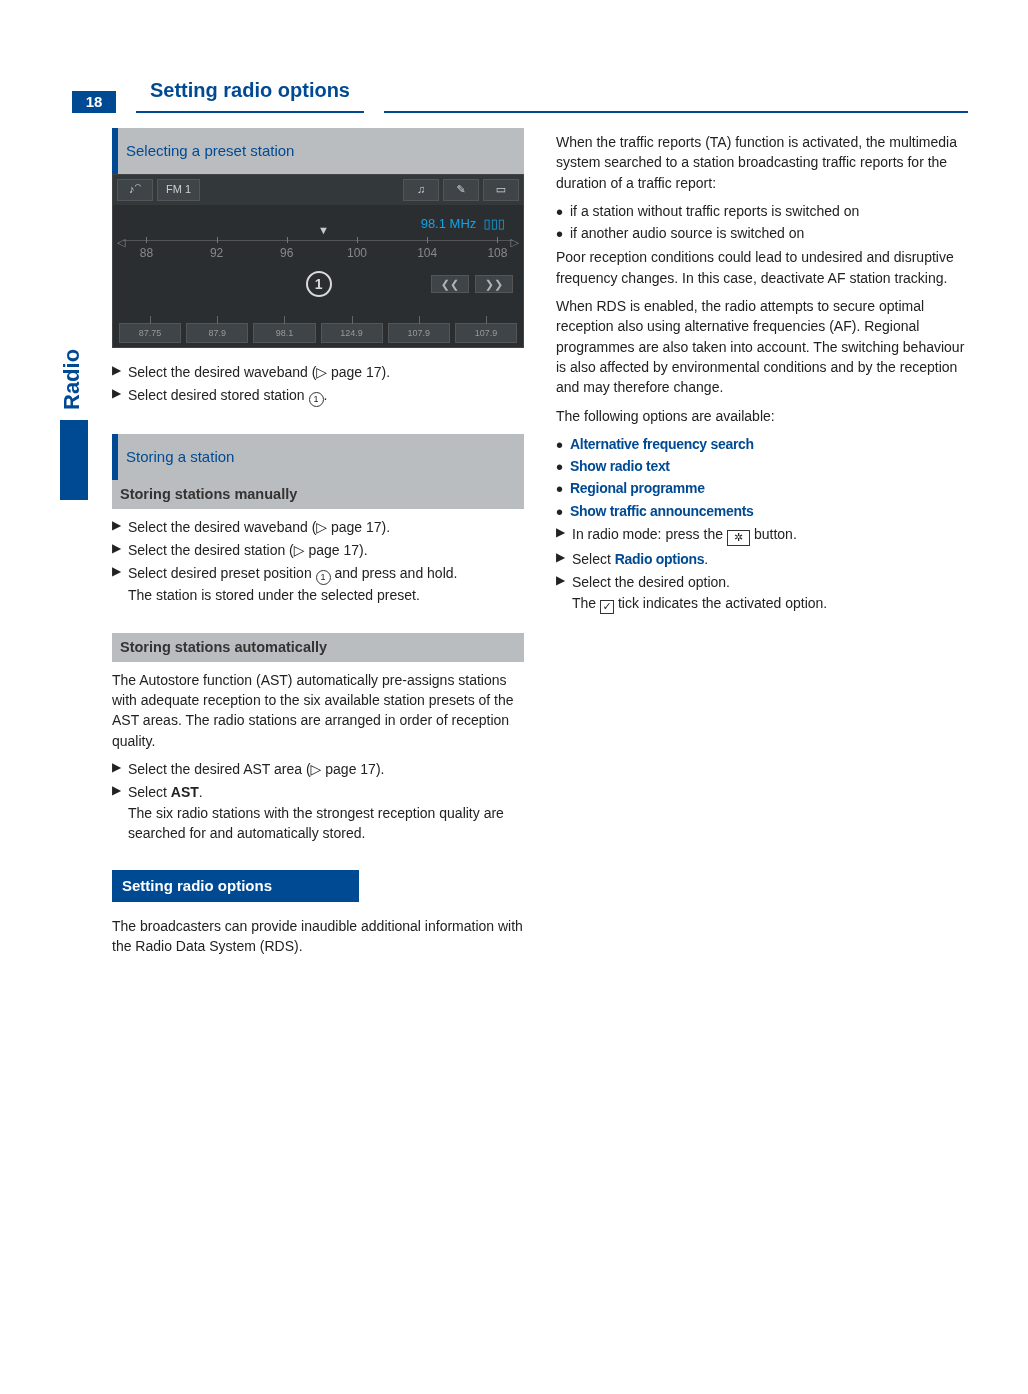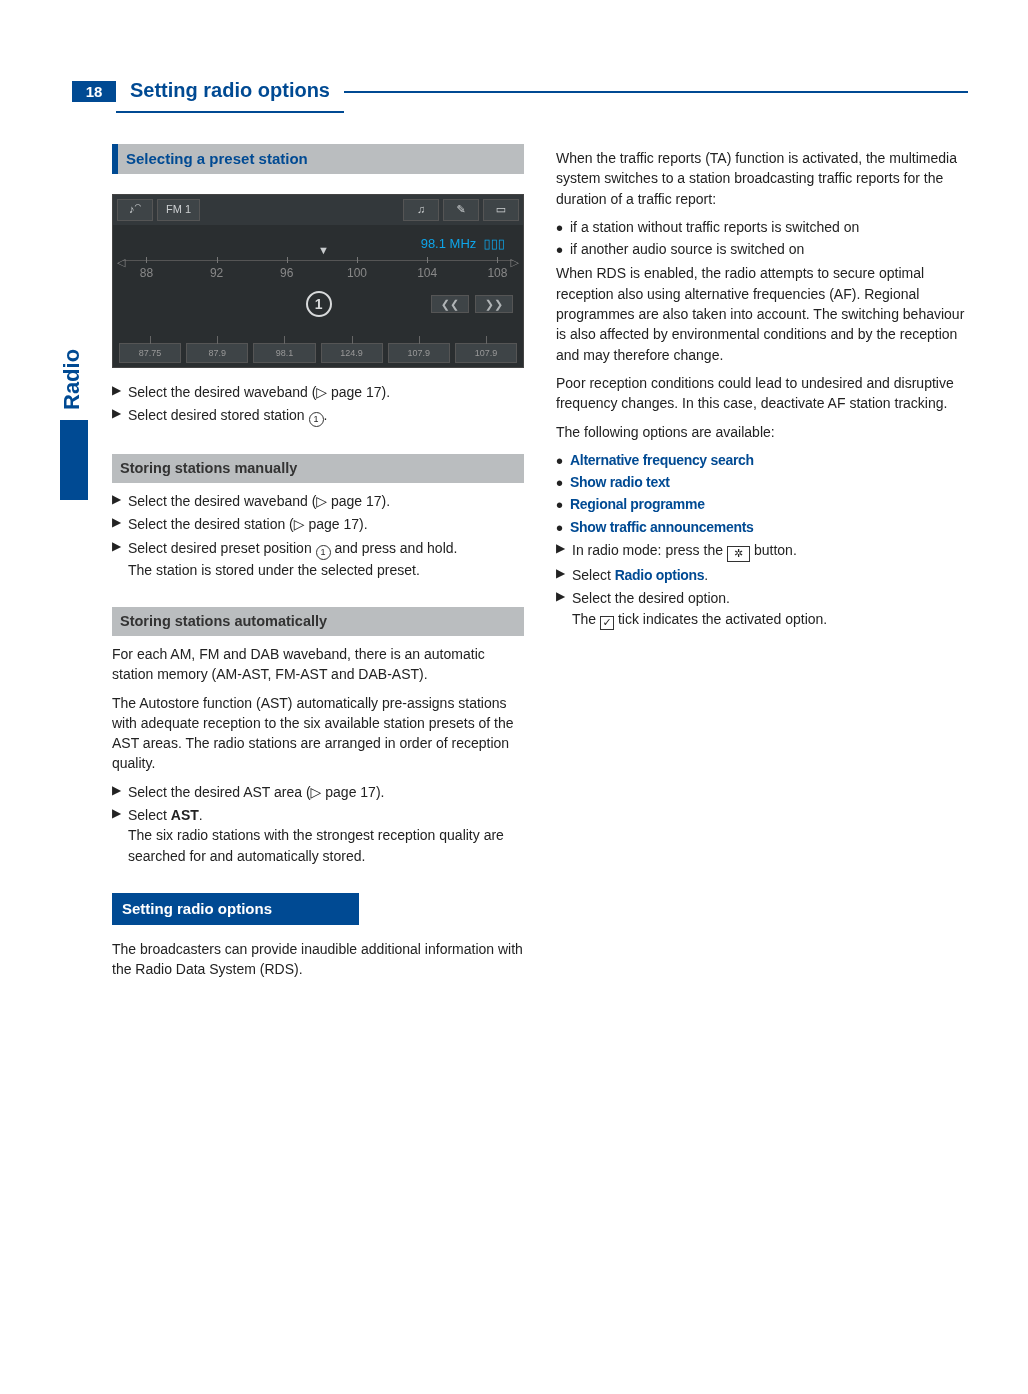--- a/index.html
+++ b/index.html
@@ -12,23 +12,24 @@
     width: 1028px;
     height: 1394px;
     position: relative;
   }
   .page {
     padding: 70px 60px 60px 60px;
     position: relative;
   }
   .header-row {
     display: flex;
-    align-items: center;
-    margin-bottom: 31px;
+    align-items: flex-end;
+    margin-bottom: 15px;
     margin-left: 12px;
+    gap: 20px;
   }
   .page-number {
     background: #004a93;
     color: #fff;
     font-weight: bold;
     font-size: 15px;
     width: 44px;
     display: flex;
     align-items: center;
     justify-content: center;
@@ -68,25 +69,25 @@
     gap: 32px;
     margin-left: 52px;
   }
   .col {
     flex: 1;
     min-width: 0;
   }
   .h2 {
     background: #babdbf;
     color: #004a93;
-    font-weight: bold;
+    font-weight: normal;
     font-size: 15px;
-    padding: 4px 8px;
+    padding: 12px 8px;
     border-left: 6px solid #004a93;
-    margin-bottom: 20px;
+    margin-bottom: 0;
   }
   .h3 {
     background: #babdbf;
     color: #333;
     font-weight: bold;
     font-size: 14.5px;
     padding: 4px 8px;
     margin-bottom: 8px;
   }
   .h1sec {
@@ -358,20 +359,21 @@
       </div>
       <div class="step">
         <div class="step-marker">▶</div>
         <div class="step-body">
           <span>Select desired stored station </span><span class="inline-circle">1</span><span>.</span>
         </div>
       </div>
 
       <div class="section-gap"></div>
 
+      <div class="h2">Storing a station</div>
       <div class="h3">Storing stations manually</div>
 
       <div class="step">
         <div class="step-marker">▶</div>
         <div class="step-body">Select the desired waveband (▷ page 17).</div>
       </div>
       <div class="step">
         <div class="step-marker">▶</div>
         <div class="step-body">Select the desired station (▷ page 17).</div>
       </div>
@@ -379,21 +381,20 @@
         <div class="step-marker">▶</div>
         <div class="step-body">
           <span>Select desired preset position </span><span class="inline-circle">1</span><span> and press and hold.</span>
           <div>The station is stored under the selected preset.</div>
         </div>
       </div>
 
       <div class="section-gap"></div>
 
       <div class="h3">Storing stations automatically</div>
-      <p>For each AM, FM and DAB waveband, there is an automatic station memory (AM-AST, FM-AST and DAB-AST).</p>
       <p>The Autostore function (AST) automatically pre-assigns stations with adequate reception to the six available station presets of the AST areas. The radio stations are arranged in order of reception quality.</p>
 
       <div class="step">
         <div class="step-marker">▶</div>
         <div class="step-body">Select the desired AST area (▷ page 17).</div>
       </div>
       <div class="step">
         <div class="step-marker">▶</div>
         <div class="step-body">
           <span>Select </span><b>AST</b><span>.</span>
@@ -401,33 +402,33 @@
         </div>
       </div>
 
       <div class="section-gap"></div>
 
       <div class="h1sec">Setting radio options</div>
       <p>The broadcasters can provide inaudible additional information with the Radio Data System (RDS).</p>
     </div>
 
     <div class="col">
-      <p>When the traffic reports (TA) function is activated, the multimedia system switches to a station broadcasting traffic reports for the duration of a traffic report:</p>
+      <p>When the traffic reports (TA) function is activated, the multimedia system searched to a station broadcasting traffic reports for the duration of a traffic report:</p>
 
       <div class="bullet-row">
         <div class="bullet-dot">•</div>
         <div class="bullet-body">if a station without traffic reports is switched on</div>
       </div>
       <div class="bullet-row">
         <div class="bullet-dot">•</div>
         <div class="bullet-body">if another audio source is switched on</div>
       </div>
 
+      <p>Poor reception conditions could lead to undesired and disruptive frequency changes. In this case, deactivate AF station tracking.</p>
       <p>When RDS is enabled, the radio attempts to secure optimal reception also using alternative frequencies (AF). Regional programmes are also taken into account. The switching behaviour is also affected by environmental conditions and by the reception and may therefore change.</p>
-      <p>Poor reception conditions could lead to undesired and disruptive frequency changes. In this case, deactivate AF station tracking.</p>
       <p>The following options are available:</p>
 
       <div class="bullet-row">
         <div class="bullet-dot">•</div>
         <div class="bullet-body mono-blue">Alternative frequency search</div>
       </div>
       <div class="bullet-row">
         <div class="bullet-dot">•</div>
         <div class="bullet-body mono-blue">Show radio text</div>
       </div>

